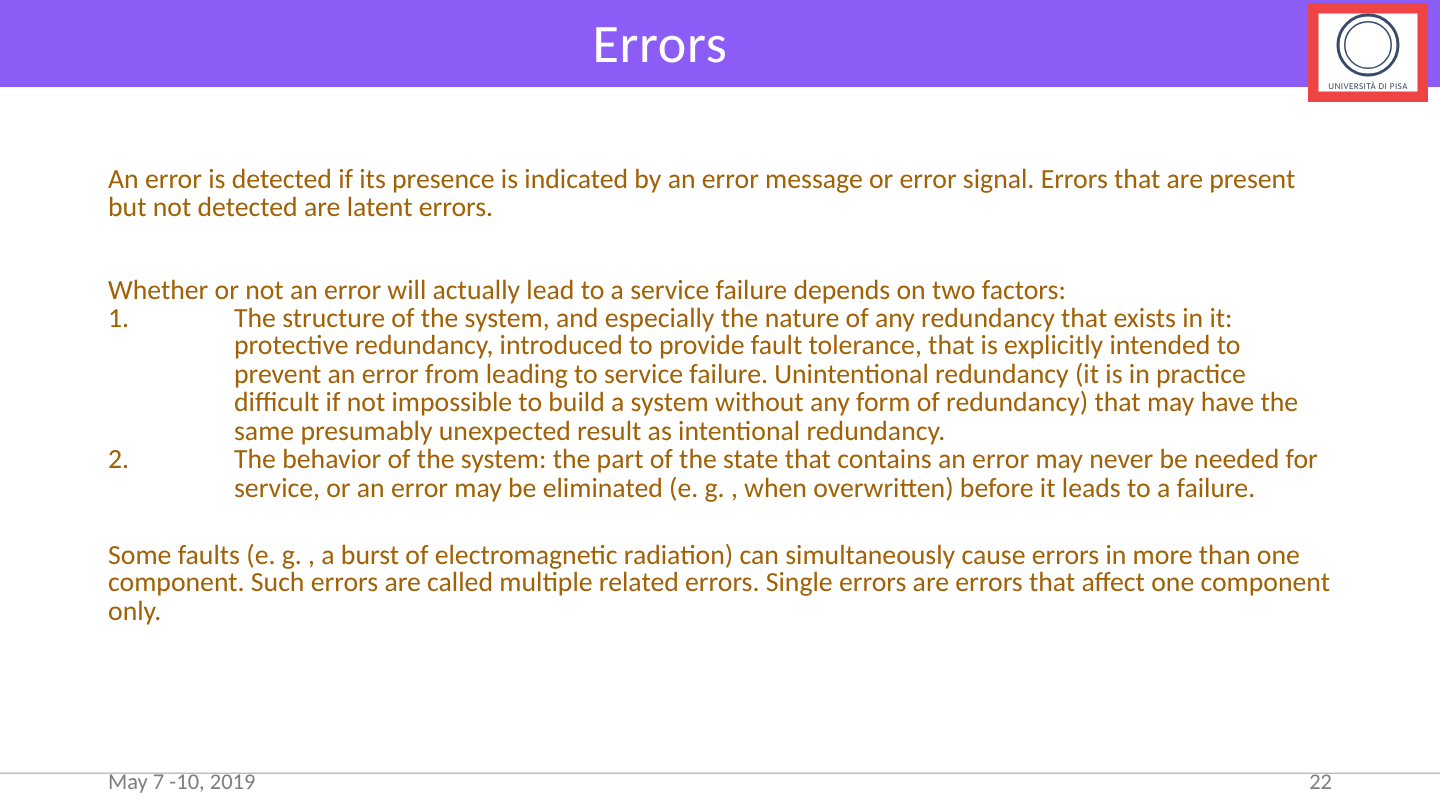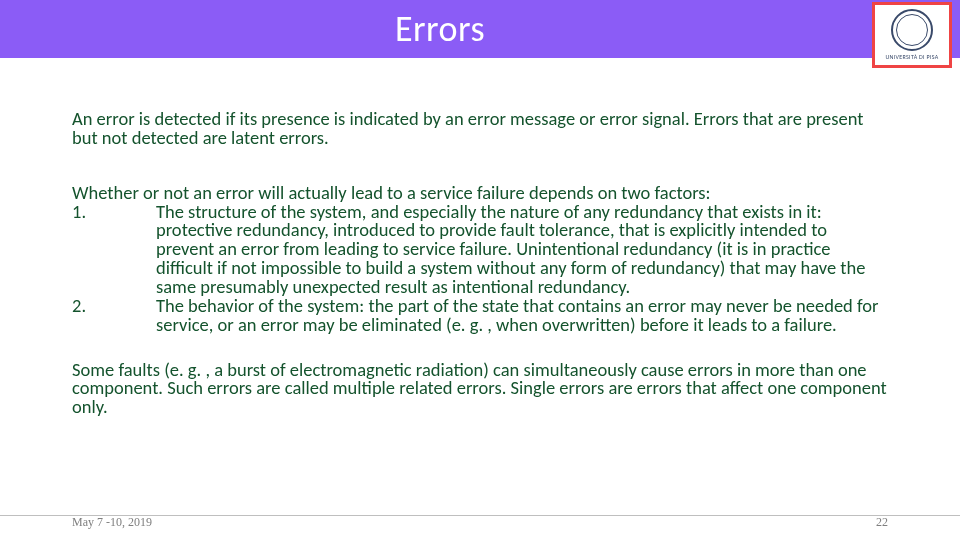--- a/index.html
+++ b/index.html
@@ -11,50 +11,50 @@
     display: flex; align-items: center; justify-content: center;
   }
   .titlebar-title {
     color: #fff; font-size: 36px; font-weight: 400; letter-spacing: 0.5px;
     font-family: "Calibri Light", Calibri, sans-serif;
     position: relative; left: -40px;
   }
   .logo {
     position: absolute; right: 8px; top: 2px; width: 80px; height: 66px;
     background: #fff; display: flex; flex-direction: column; align-items: center; justify-content: center;
-    border: 3px solid #ef4444;
+    border: 7px solid #ef4444;
   }
   .logo-circle {
     width: 42px; height: 42px; border-radius: 50%;
     border: 2px solid #3a4a6a; position: relative;
     display:flex; align-items:center; justify-content:center;
   }
   .logo-circle::after{
     content:""; width:30px; height:30px; border-radius:50%;
     border:1px solid #3a4a6a;
   }
   .logo-text { font-size: 6px; color: #3a4a6a; letter-spacing: 0.3px; margin-top: 2px; white-space: nowrap; }
 
   .body {
     position: absolute; top: 110px; left: 72px; right: 72px;
-    font-size: 18.5px; line-height: 1.02; color: #14532d;
+    font-size: 18.5px; line-height: 1.02; color: #a16207;
   }
   .para { margin-bottom: 26px; }
   .list-intro { margin-bottom: 0; margin-top: 36px; }
   .olist { list-style: none; margin: 0 0 26px 0; padding: 0; }
   .olist li { display: flex; }
   .olist .num { flex: 0 0 56px; }
   .olist .txt { flex: 1; margin-left: 28px; }
 
   .footer {
     position: absolute; bottom: 18px; left: 0; right: 0;
     border-top: 1px solid #bfbfbf;
     padding-top: 6px;
-    font-size: 12px; color: #7f7f7f;
-    display: flex; align-items: center; font-family: Liberation Serif, serif;
+    font-size: 15px; color: #7f7f7f;
+    display: flex; align-items: center;
   }
   .footer .date { position: absolute; left: 72px; }
   .footer .center { width: 100%; text-align: center; }
   .footer .pagenum { position: absolute; right: 72px; }
 </style>
 </head>
 <body>
 
 <div class="slide">
 

